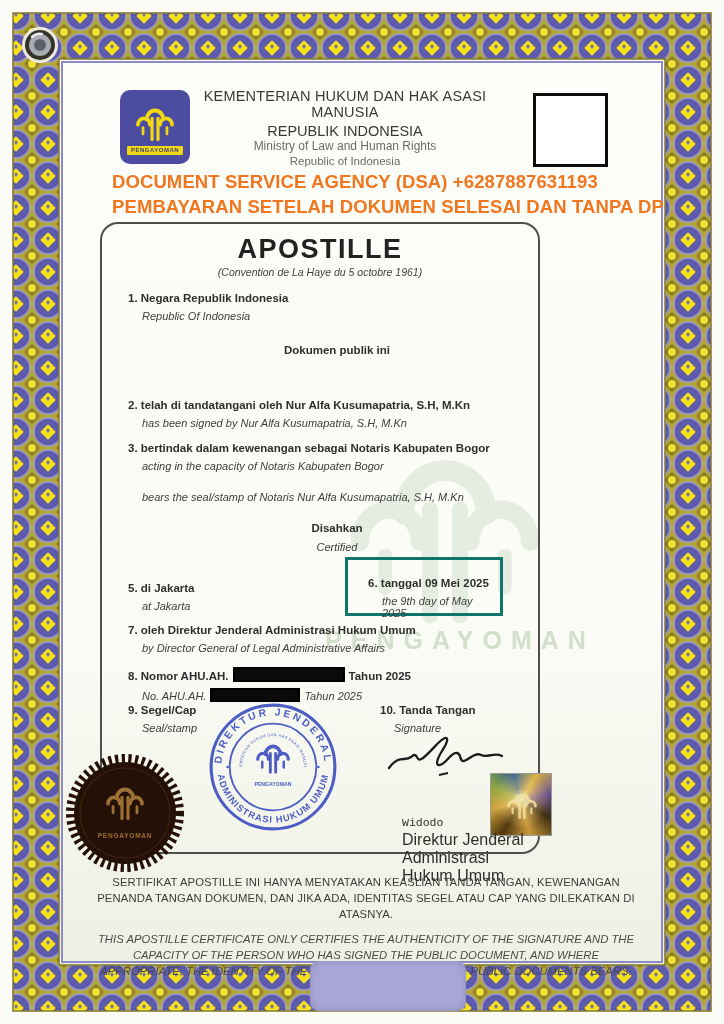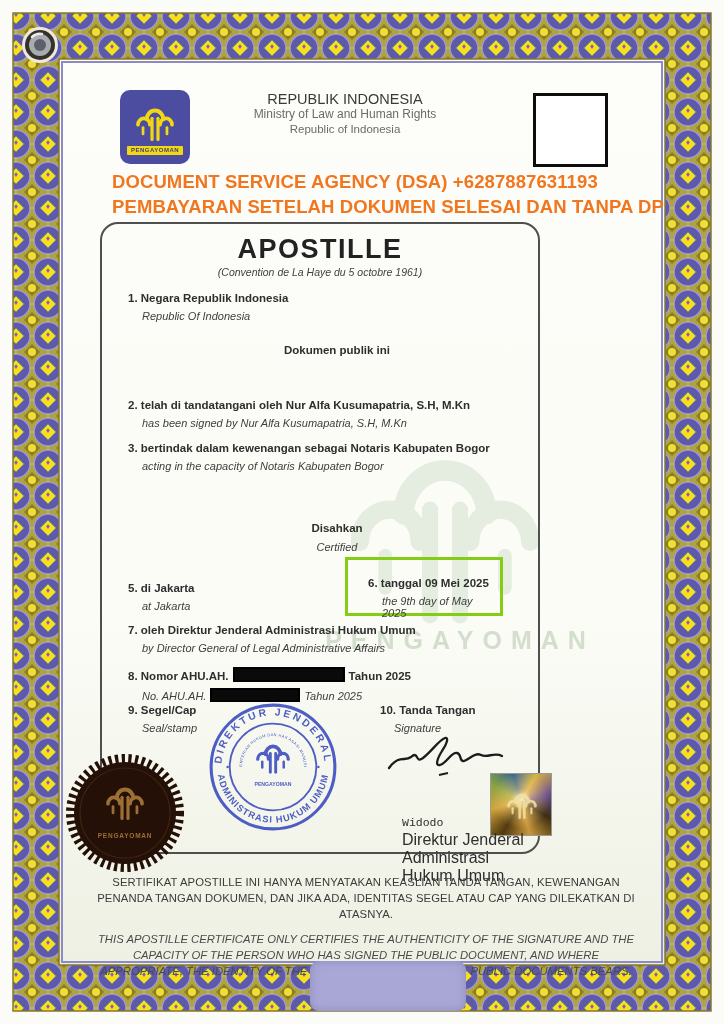--- a/index.html
+++ b/index.html
@@ -58,21 +58,21 @@
     font-size:10.5px; font-style:italic; color:#3f3f3f; }
 
   .item { position:absolute; left:26px; }
   .item .id-line { font-size:11.5px; font-weight:bold; color:#2e2e2e; }
   .item .en-line { font-size:11px; font-style:italic; color:#3e3e3e; margin-top:6px; margin-left:14px; }
   .center-block { position:absolute; left:0; width:100%; text-align:center; transform:translateX(17px); }
   .center-block .id-line { font-size:11.5px; font-weight:bold; color:#2e2e2e; }
   .center-block .en-line { font-size:11px; font-style:italic; color:#3e3e3e; margin-top:7px; }
 
   .orange-box { position:absolute; left:243px; top:333px; width:158px; height:59px;
-    border:3px solid #84cc16; z-index:2; }
+    border:3px solid #0f766e; z-index:2; }
   .orange-box .inner { position:absolute; left:20px; top:17px; }
 
   .redact { display:inline-block; background:#0a0a0a; border:2px solid #000; vertical-align:-2px; }
   .redact.r1 { width:112px; height:15px; margin:0 4px; }
   .redact.r2 { width:90px; height:14px; margin:0 4px; }
 
   
   .stamp { position:absolute; left:105px; top:477px; width:132px; height:132px; z-index:3; opacity:.92; }
   .signature-svg { position:absolute; left:283px; top:503px; width:122px; height:56px; z-index:3; }
   .hologram {
@@ -153,20 +153,21 @@
     </g>
   </svg>
 
   <div class="hdr-logo">
     <svg viewBox="0 0 100 100">
         <use href="#pengayoman"></use>
       </svg>
     <div class="banner">PENGAYOMAN</div>
   </div>
   <div class="ministry">
+    <div class="l1">KEMENTERIAN HUKUM DAN HAK ASASI MANUSIA</div>
     <div class="l2">REPUBLIK INDONESIA</div>
     <div class="l3">Ministry of Law and Human Rights</div>
     <div class="l4">Republic of Indonesia</div>
   </div>
   <div class="qr-redaction"></div>
 
   <div class="overlay-lines">
     <div>DOCUMENT SERVICE AGENCY (DSA) +6287887631193</div>
     <div>PEMBAYARAN SETELAH DOKUMEN SELESAI DAN TANPA DP</div>
   </div>
@@ -188,20 +189,21 @@
       <div class="id-line"><span>2.</span> <span>telah di tandatangani oleh Nur Alfa Kusumapatria, S.H, M.Kn</span></div>
       <div class="en-line">has been signed by Nur Alfa Kusumapatria, S.H, M.Kn</div>
     </div>
 
     <div class="item" style="top:218px;">
       <div class="id-line"><span>3.</span> <span>bertindak dalam kewenangan sebagai Notaris Kabupaten Bogor</span></div>
       <div class="en-line">acting in the capacity of Notaris Kabupaten Bogor</div>
     </div>
 
     <div class="item" style="top:261px;">
+      <div class="en-line">bears the seal/stamp of Notaris Nur Alfa Kusumapatria, S.H, M.Kn</div>
     </div>
 
     <div class="center-block" style="top:298px;">
       <div class="id-line">Disahkan</div>
       <div class="en-line">Certified</div>
     </div>
 
     <div class="item" style="top:358px;">
       <div class="id-line"><span>5.</span> <span>di Jakarta</span></div>
       <div class="en-line">at Jakarta</div>

